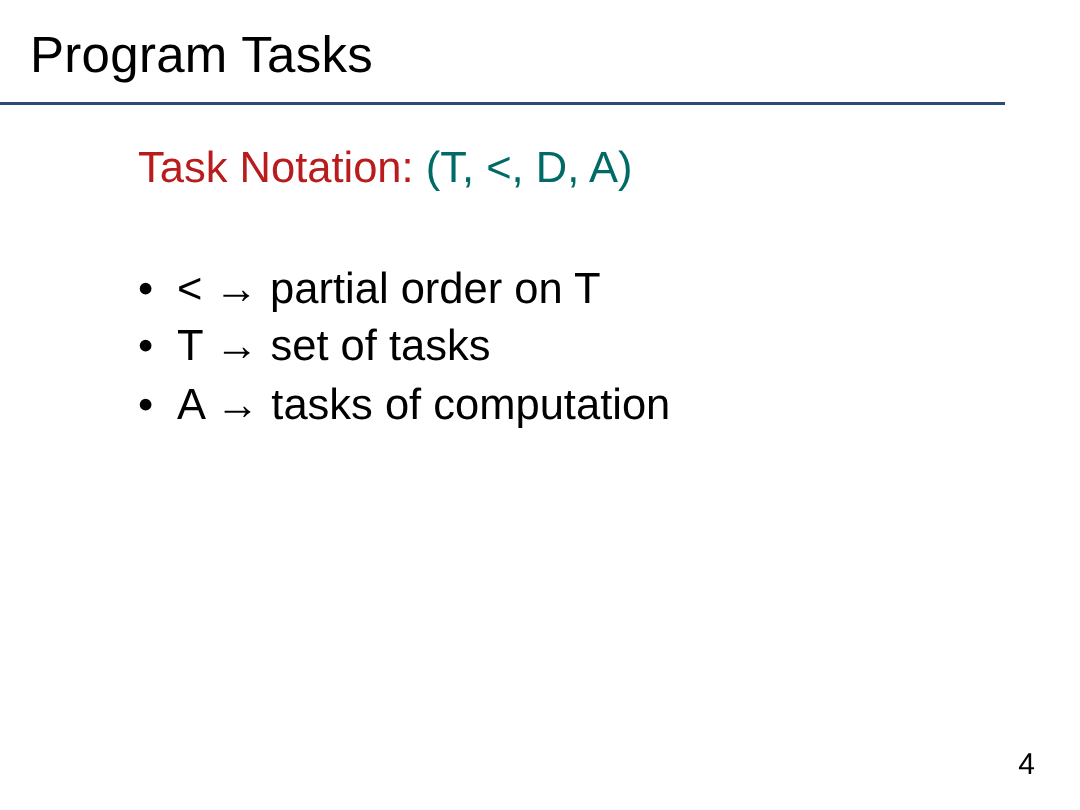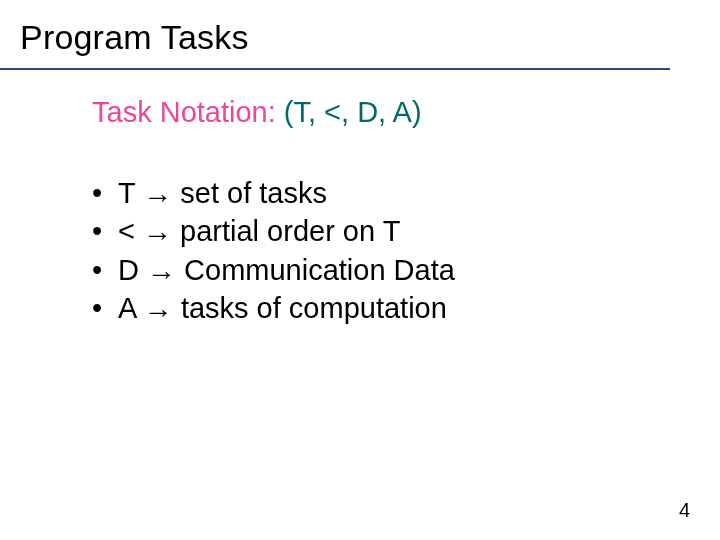--- a/index.html
+++ b/index.html
@@ -34,21 +34,21 @@
     width: 670px;
     height: 0;
     border-top: 2px solid #2c4a7a;
   }
   .notation {
     position: absolute;
     left: 92px;
     top: 96px;
     font-size: 29px;
   }
-  .notation .label { color: #ec4899; }
+  .notation .label { color: #b91c1c; }
   .notation .tuple { color: #006a66; text-align: center; }
   .bullets {
     position: absolute;
     left: 92px;
     top: 174px;
     font-size: 29px;
     line-height: 1.32;
   }
   .bullet-row { white-space: nowrap; }
   .bullet-row .dot {
@@ -72,27 +72,24 @@
 
   <div class="title">Program Tasks</div>
   <div class="title-underline"></div>
 
   <div class="notation">
     <span class="label">Task Notation:  </span><span class="tuple">(T, &lt;, D, A)</span>
   </div>
 
   <div class="bullets">
     <div class="bullet-row">
-      <span class="dot">•</span><span>T</span> <span class="arrow">→</span> <span>set of tasks</span>
-    </div>
-    <div class="bullet-row">
       <span class="dot">•</span><span>&lt;</span> <span class="arrow">→</span> <span>partial order on T</span>
     </div>
     <div class="bullet-row">
-      <span class="dot">•</span><span>D</span> <span class="arrow">→</span> <span>Communication Data</span>
+      <span class="dot">•</span><span>T</span> <span class="arrow">→</span> <span>set of tasks</span>
     </div>
     <div class="bullet-row">
       <span class="dot">•</span><span>A</span> <span class="arrow">→</span> <span>tasks of computation</span>
     </div>
   </div>
 
   <div class="page-num">4</div>
 
 </div>
 

